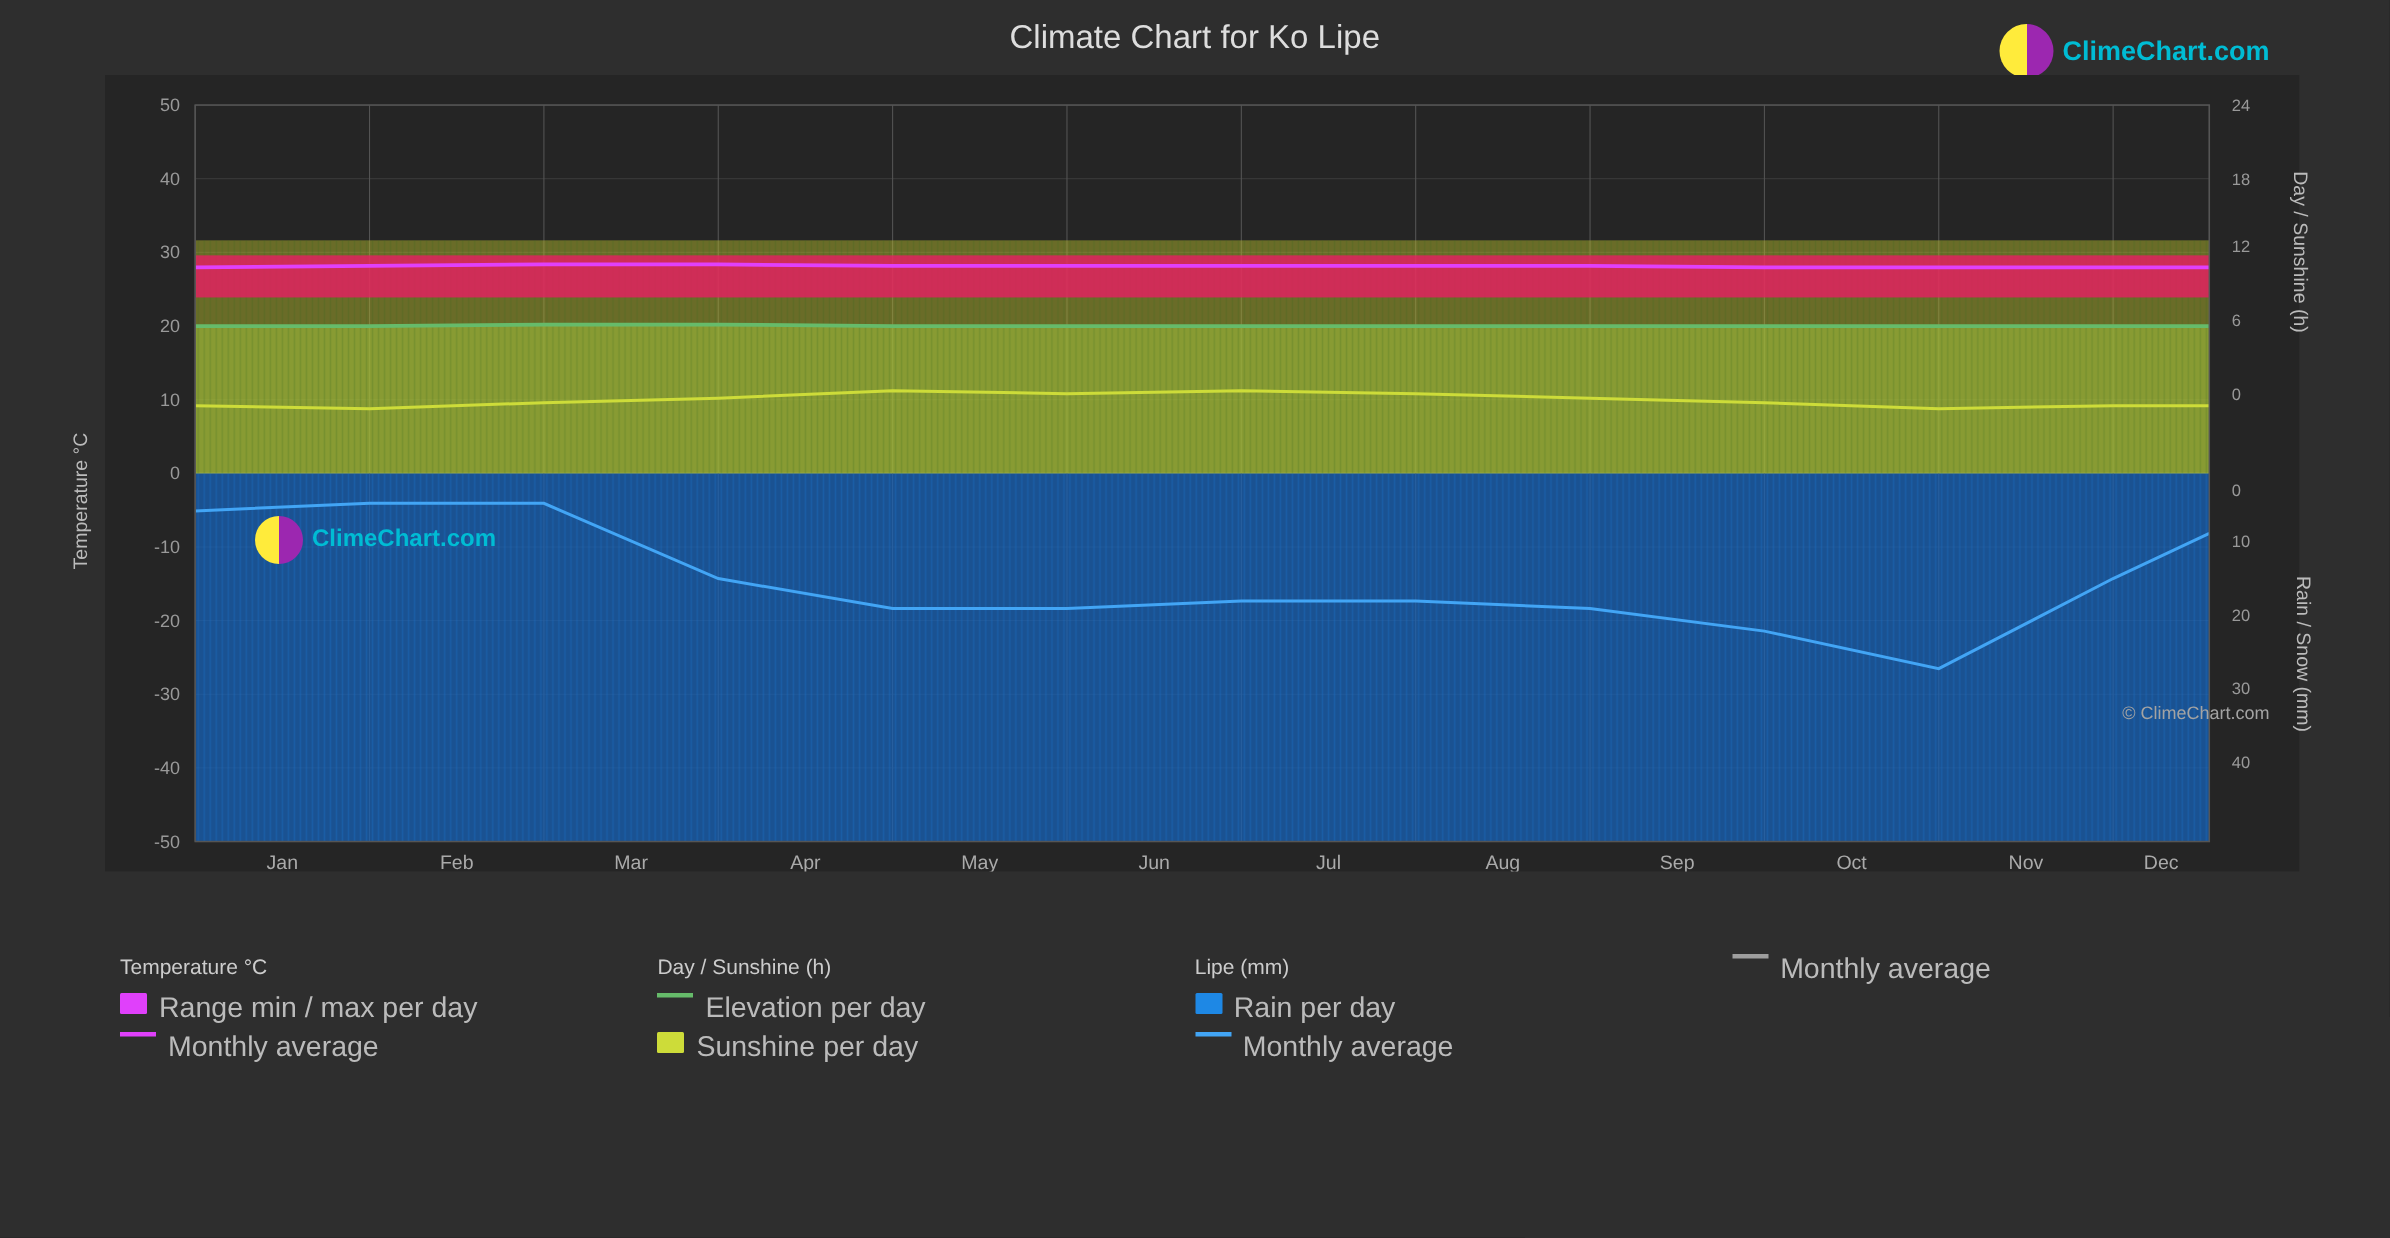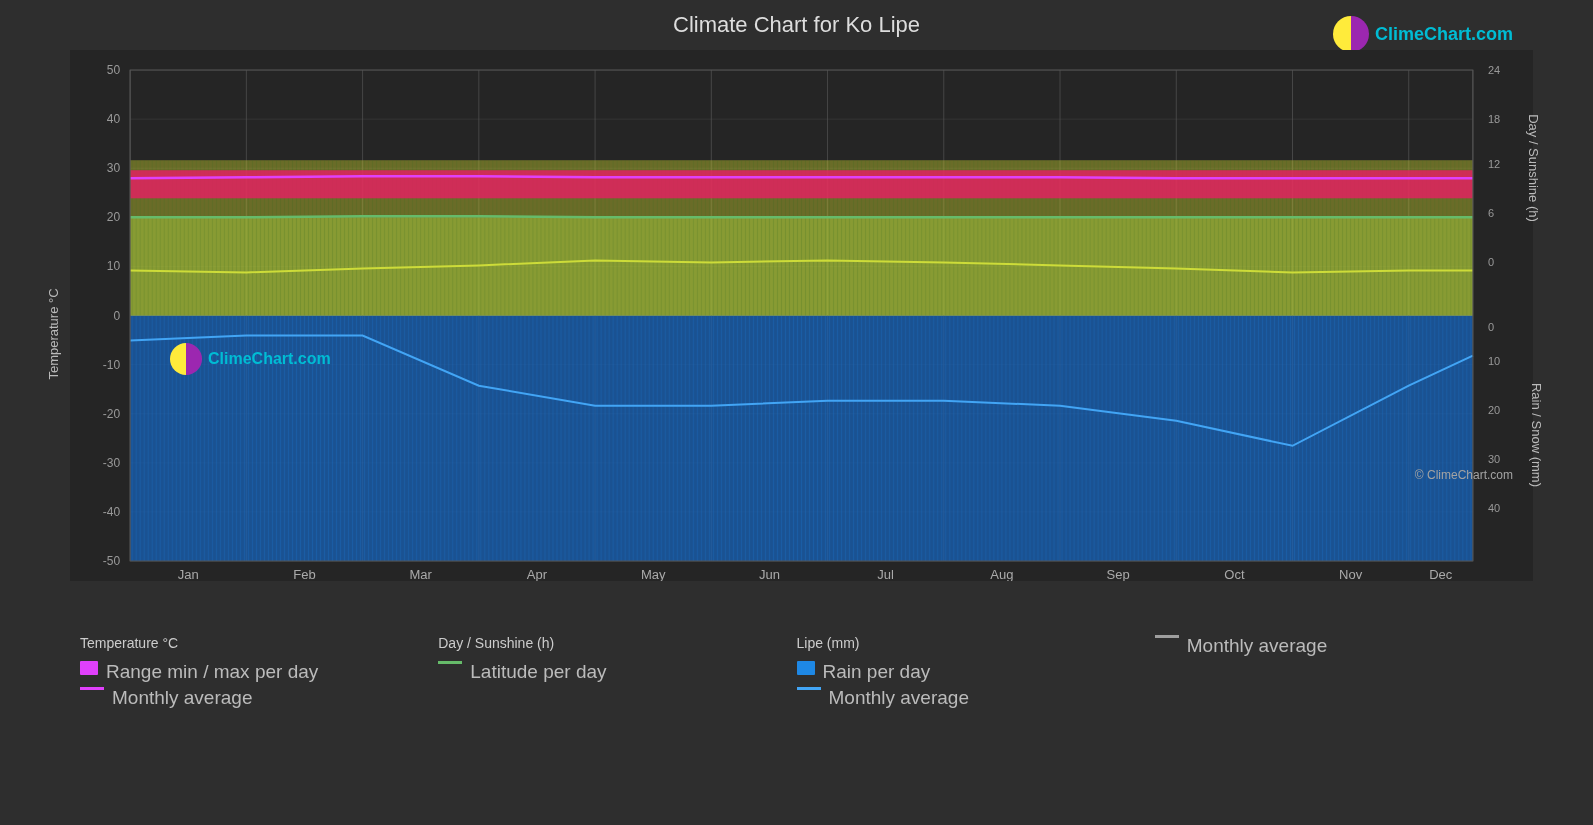--- a/index.html
+++ b/index.html
@@ -295,21 +295,25 @@
       <div class="legend-item">
         <span class="legend-swatch-line" style="background:#e040fb;"></span>
         <span>Monthly average</span>
       </div>
     </div>
 
     <div class="legend-col">
       <div class="legend-col-title">Day / Sunshine (h)</div>
       <div class="legend-item">
         <span class="legend-swatch-line" style="background:#66bb6a;"></span>
-        <span>Latitude per day</span>
+        <span>Elevation per day</span>
+      </div>
+      <div class="legend-item">
+        <span class="legend-swatch-rect" style="background:#cddc39;"></span>
+        <span>Sunshine per day</span>
       </div>
     </div>
 
     <div class="legend-col">
       <div class="legend-col-title">Lipe (mm)</div>
       <div class="legend-item">
         <span class="legend-swatch-rect" style="background:#1e88e5;"></span>
         <span>Rain per day</span>
       </div>
       <div class="legend-item">

